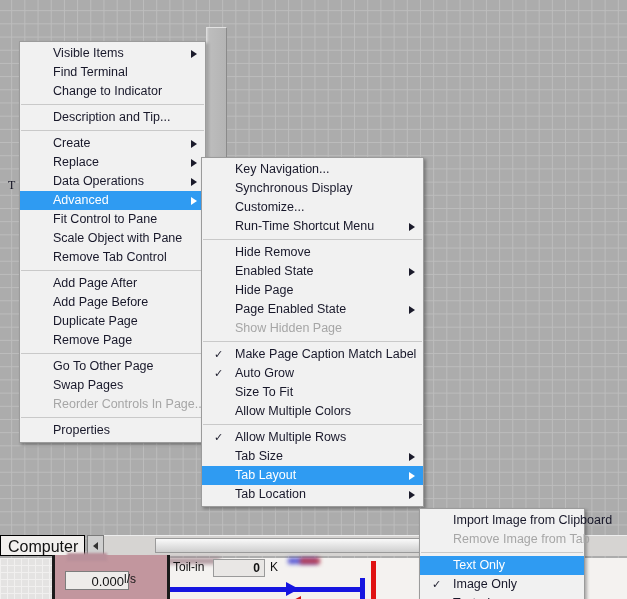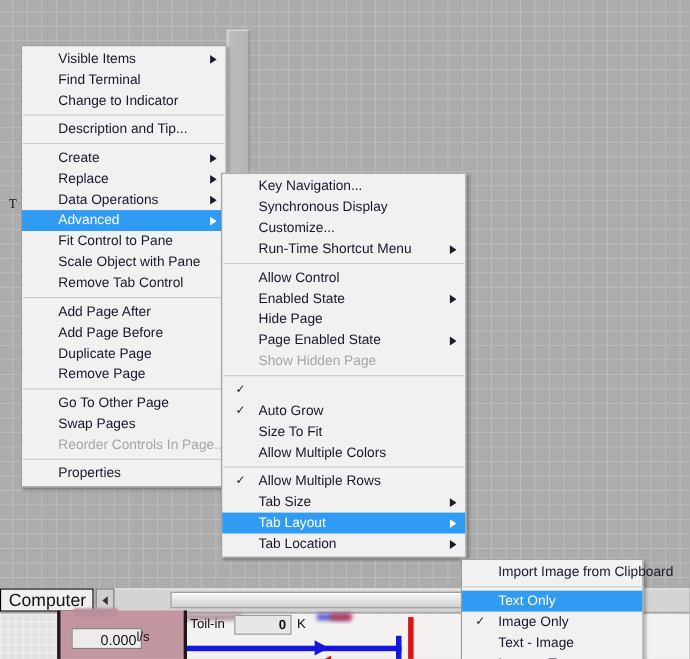--- a/index.html
+++ b/index.html
@@ -258,36 +258,37 @@
     <div class="mi dis"><span>Reorder Controls In Page...</span></div>
     <div class="sep"></div>
     <div class="mi"><span>Properties</span></div>
   </div>
 <div class="menu" id="menu2">
     <div class="mi"><span>Key Navigation...</span></div>
     <div class="mi"><span>Synchronous Display</span></div>
     <div class="mi"><span>Customize...</span></div>
     <div class="mi"><span>Run-Time Shortcut Menu</span><span class="arr"></span></div>
     <div class="sep"></div>
-    <div class="mi"><span>Allow Control</span></div>
+    <div class="mi"><span>Hide Remove</span></div>
     <div class="mi"><span>Enabled State</span><span class="arr"></span></div>
     <div class="mi"><span>Hide Page</span></div>
     <div class="mi"><span>Page Enabled State</span><span class="arr"></span></div>
     <div class="mi dis"><span>Show Hidden Page</span></div>
     <div class="sep"></div>
-    <div class="mi"><span class="chk">✓</span></div>
+    <div class="mi"><span class="chk">✓</span><span>Make Page Caption Match Label</span></div>
     <div class="mi"><span class="chk">✓</span><span>Auto Grow</span></div>
     <div class="mi"><span>Size To Fit</span></div>
     <div class="mi"><span>Allow Multiple Colors</span></div>
     <div class="sep"></div>
     <div class="mi"><span class="chk">✓</span><span>Allow Multiple Rows</span></div>
     <div class="mi"><span>Tab Size</span><span class="arr"></span></div>
     <div class="mi sel"><span>Tab Layout</span><span class="arr"></span></div>
     <div class="mi"><span>Tab Location</span><span class="arr"></span></div>
   </div>
 <div class="menu" id="menu3">
     <div class="mi"><span>Import Image from Clipboard</span></div>
+    <div class="mi dis"><span>Remove Image from Tab</span></div>
     <div class="sep"></div>
     <div class="mi sel"><span>Text Only</span></div>
     <div class="mi"><span class="chk">✓</span><span>Image Only</span></div>
     <div class="mi"><span>Text - Image</span></div>
     <div class="mi"><span>Image - Text</span></div>
   </div>
 
 </body></html>

